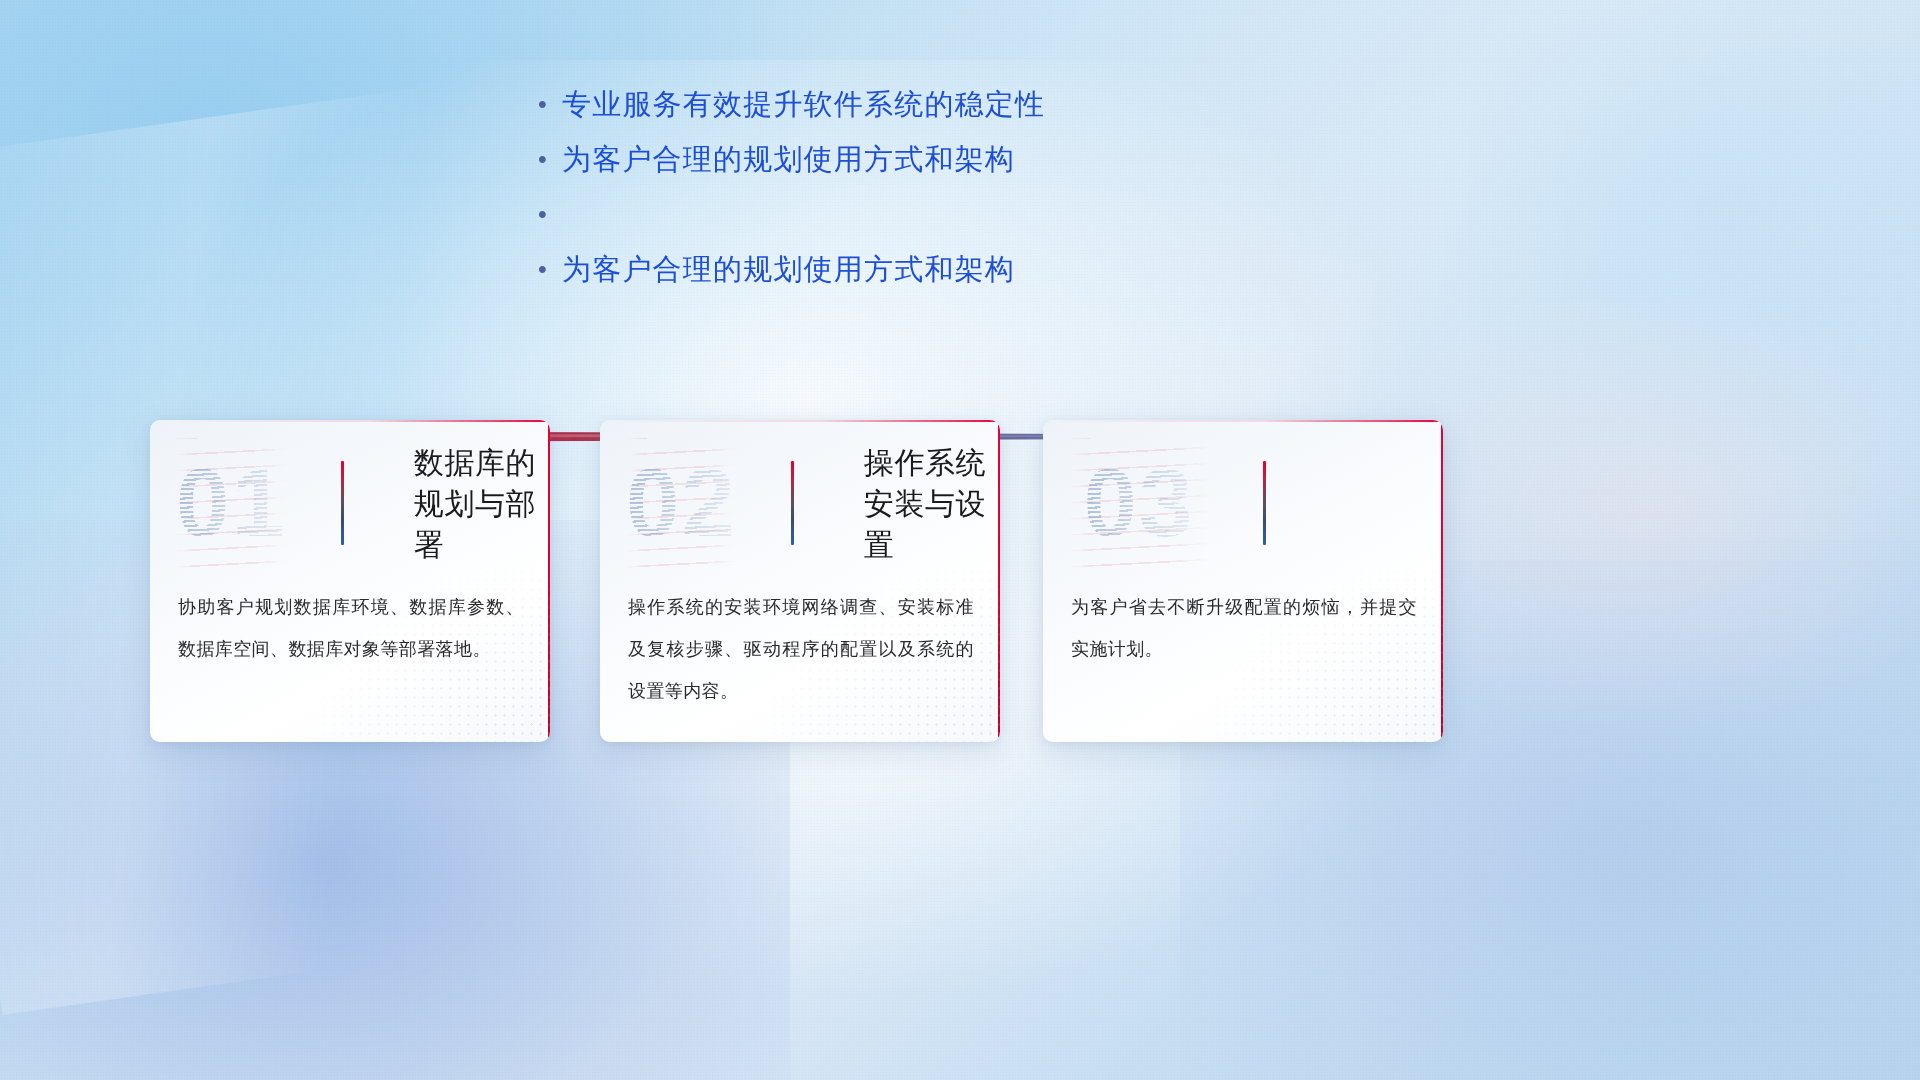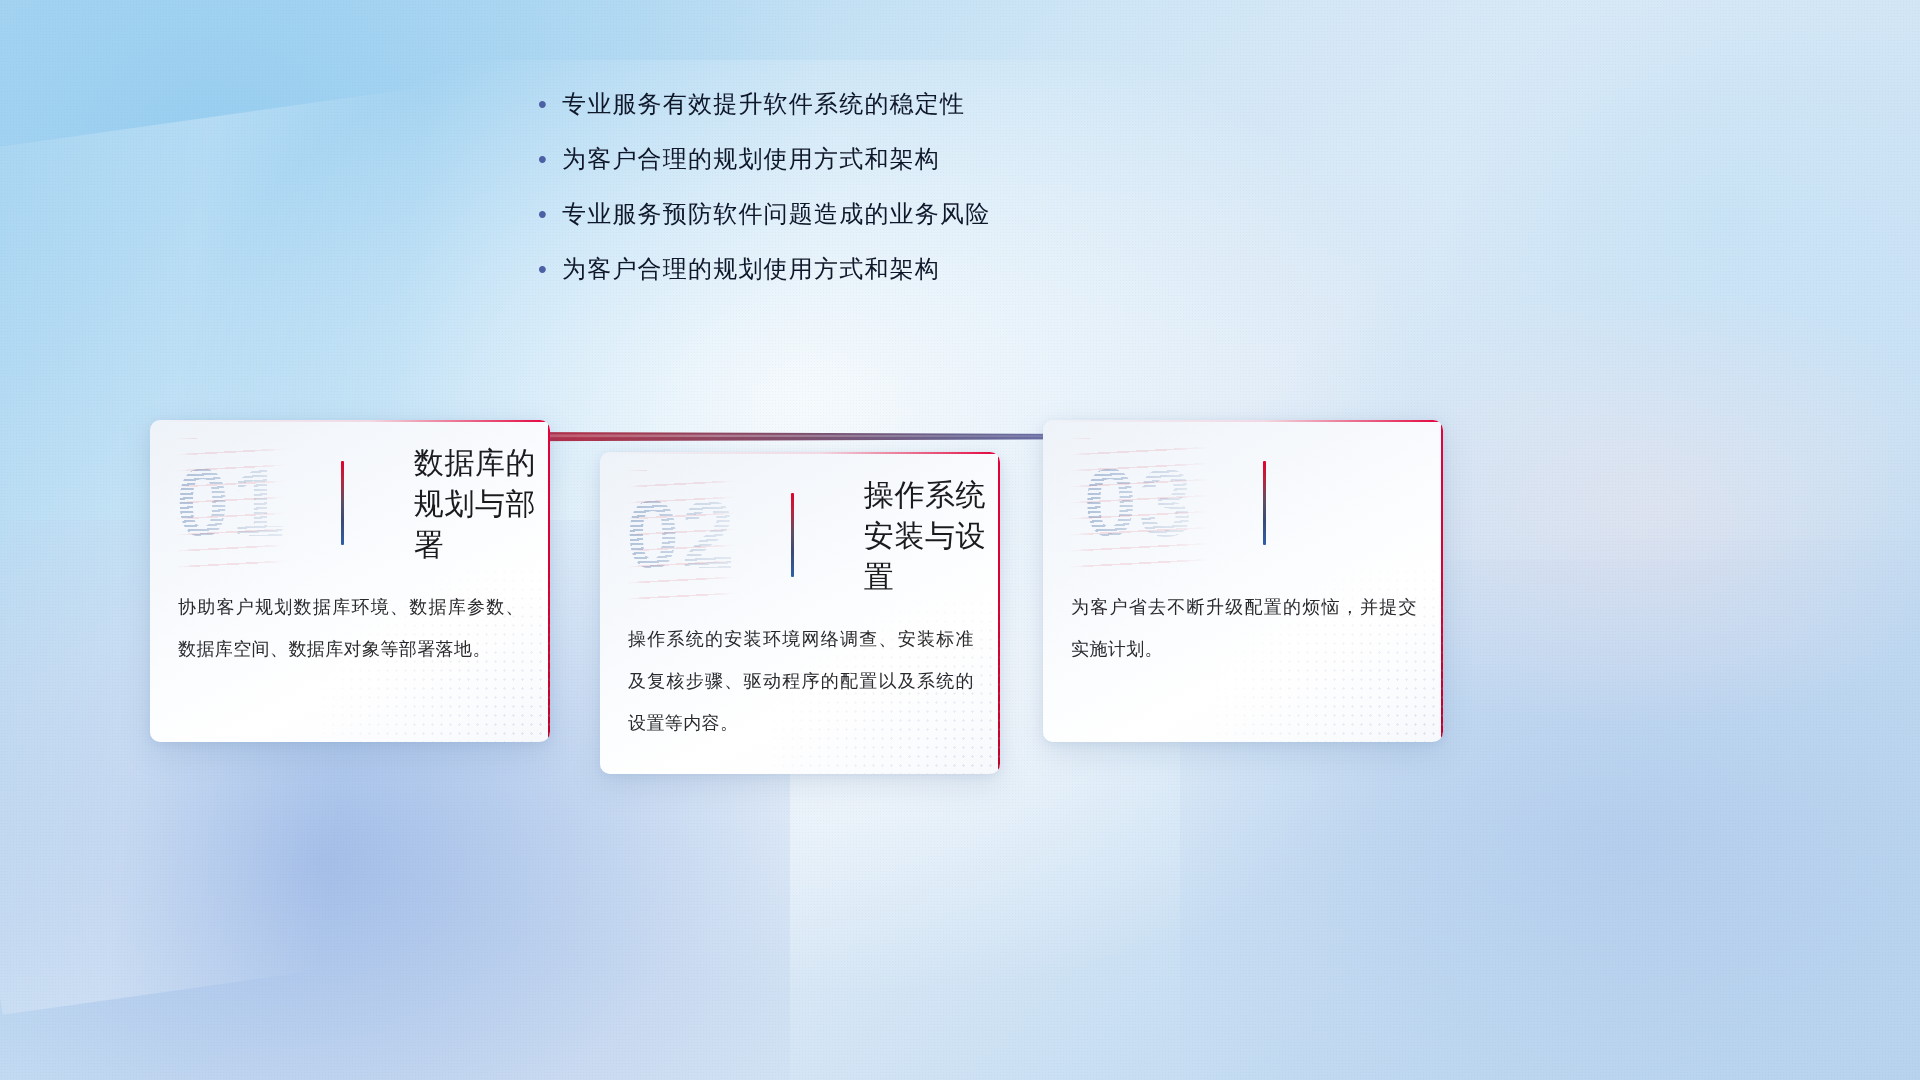--- a/index.html
+++ b/index.html
@@ -61,22 +61,22 @@
   .bullet-row{
     display:flex;align-items:flex-start;
     margin-bottom:19px;
   }
   .bullet-dot{
     width:28px;flex:0 0 28px;
     color:#4c60a5;font-size:25px;line-height:36px;text-align:left;
     padding-left:4px;box-sizing:border-box;
   }
   .bullet-text{
-    color:#0f172a;
-    font-size:24px;
+    color:#1d4ed8;
+    font-size:29px;
     line-height:36px;
     letter-spacing:1.2px;
     white-space:nowrap;
   }
 
   
   #divider{
     position:absolute;left:150px;top:424px;width:1260px;height:24px;
   }
   #divider .wedge{
@@ -216,21 +216,20 @@
     <div class="bullet-text">专业服务有效提升软件系统的稳定性</div>
   </div>
 
   <div class="bullet-row">
     <div class="bullet-dot">•</div>
     <div class="bullet-text">为客户合理的规划使用方式和架构</div>
   </div>
 
   <div class="bullet-row">
     <div class="bullet-dot">•</div>
-    <div class="bullet-text">专业服务预防软件问题造成的业务风险</div>
   </div>
 
   <div class="bullet-row">
     <div class="bullet-dot">•</div>
     <div class="bullet-text">为客户合理的规划使用方式和架构</div>
   </div>
 
 </div>
 
 <div id="divider">
@@ -249,21 +248,21 @@
     <div class="card-head">
       <div class="wm">
         <span>01</span>
       </div>
       <div class="accent-bar"></div>
       <div class="card-title">数据库的规划与部署</div>
     </div>
     <div class="card-body">协助客户规划数据库环境、数据库参数、数据库空间、数据库对象等部署落地。</div>
   </div>
 
-  <div class="card" style="left:450px;margin-top:32px;">
+  <div class="card" style="left:450px;">
     <div class="card-edge-top"></div>
     <div class="card-edge"></div>
     <div class="card-dots"></div>
     <div class="card-head">
       <div class="wm">
         <span>02</span>
       </div>
       <div class="accent-bar"></div>
       <div class="card-title">操作系统安装与设置</div>
     </div>

